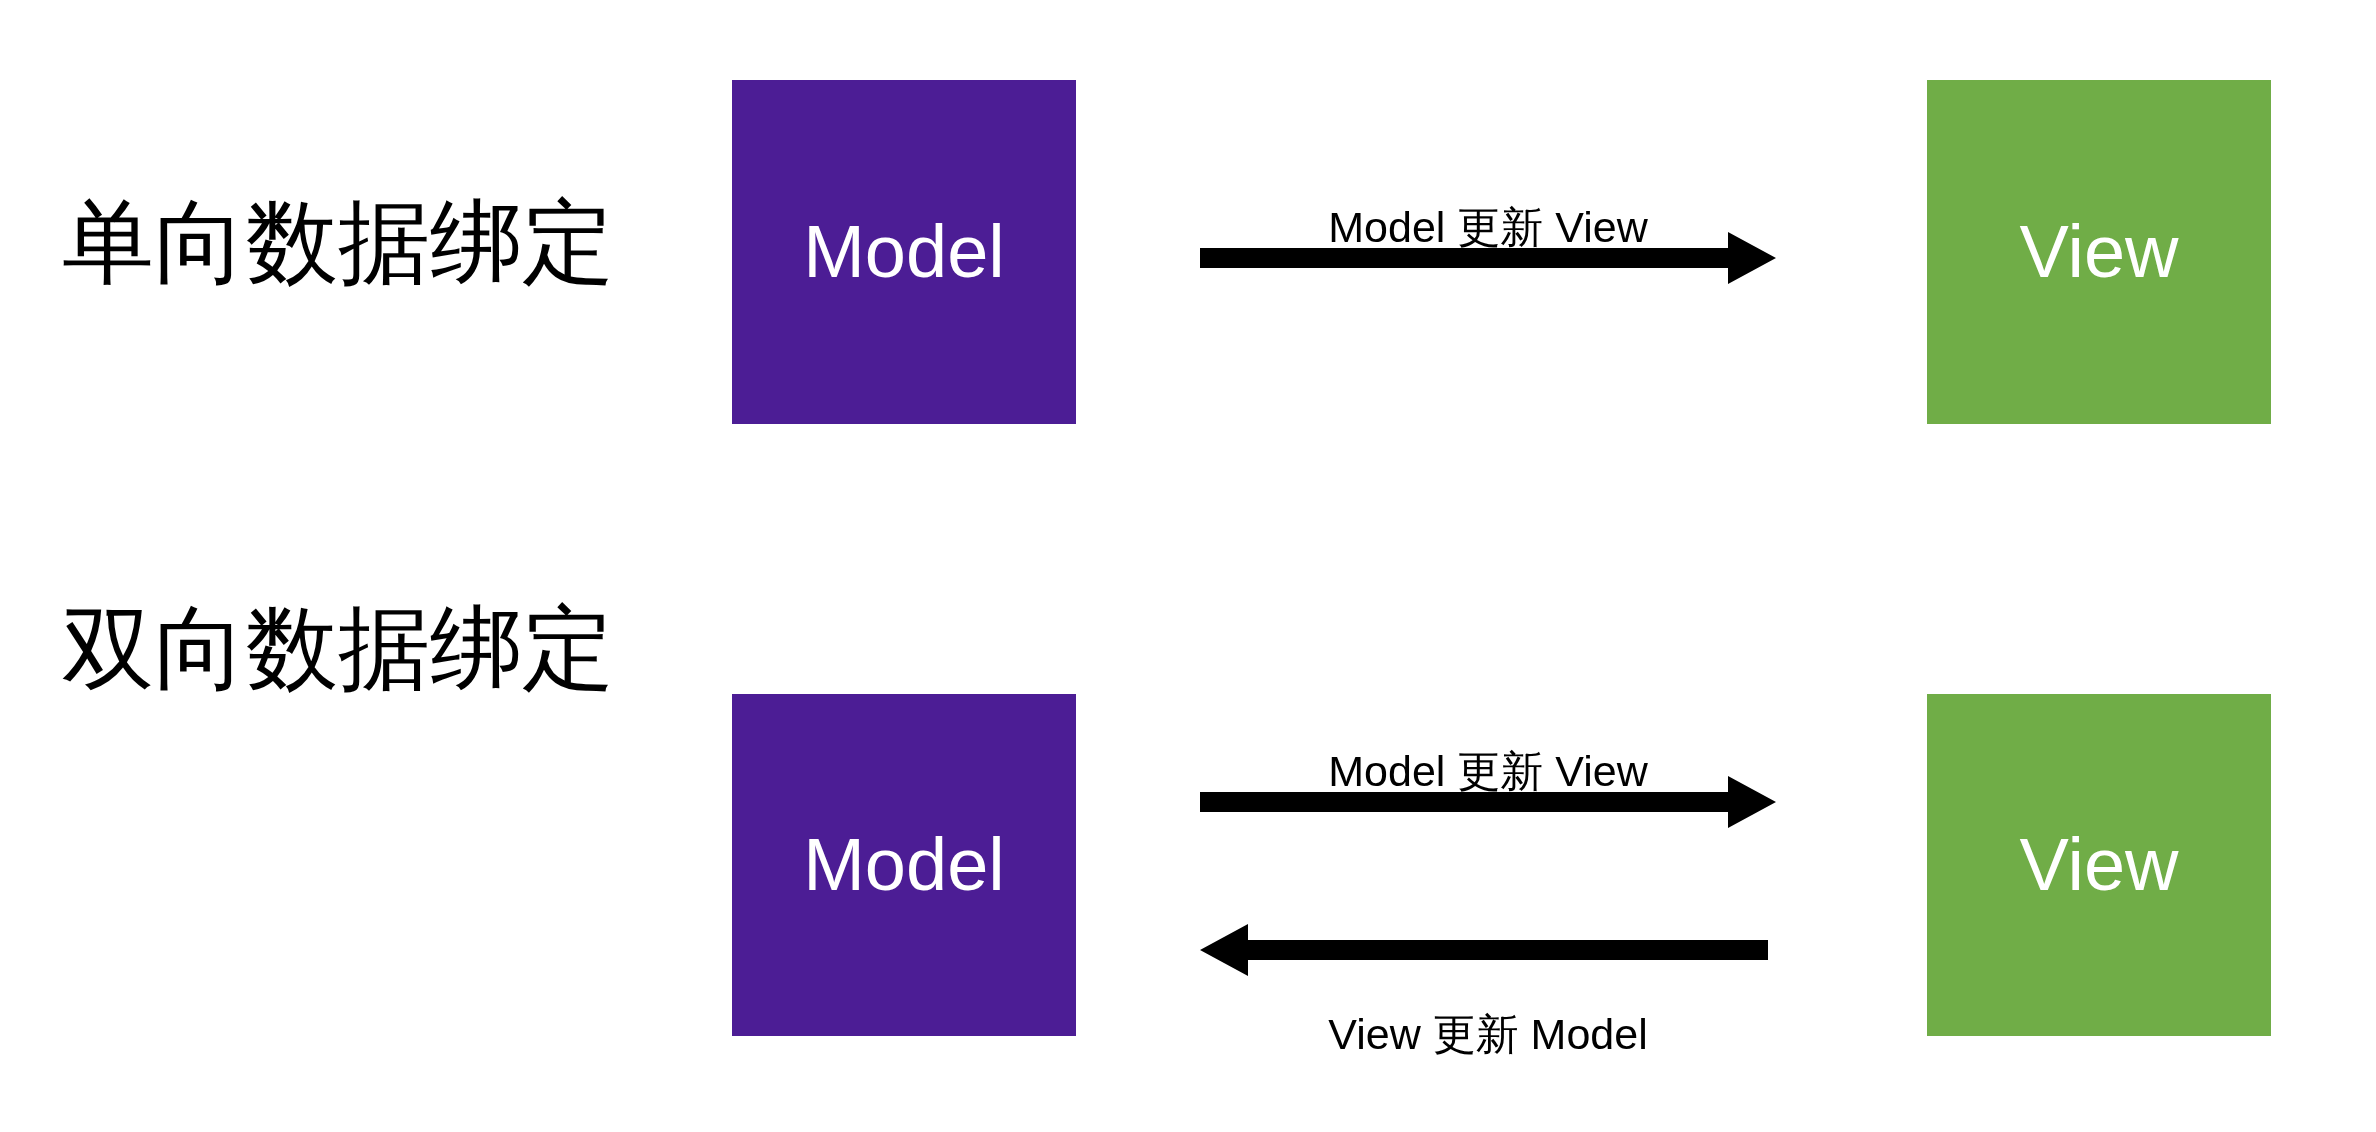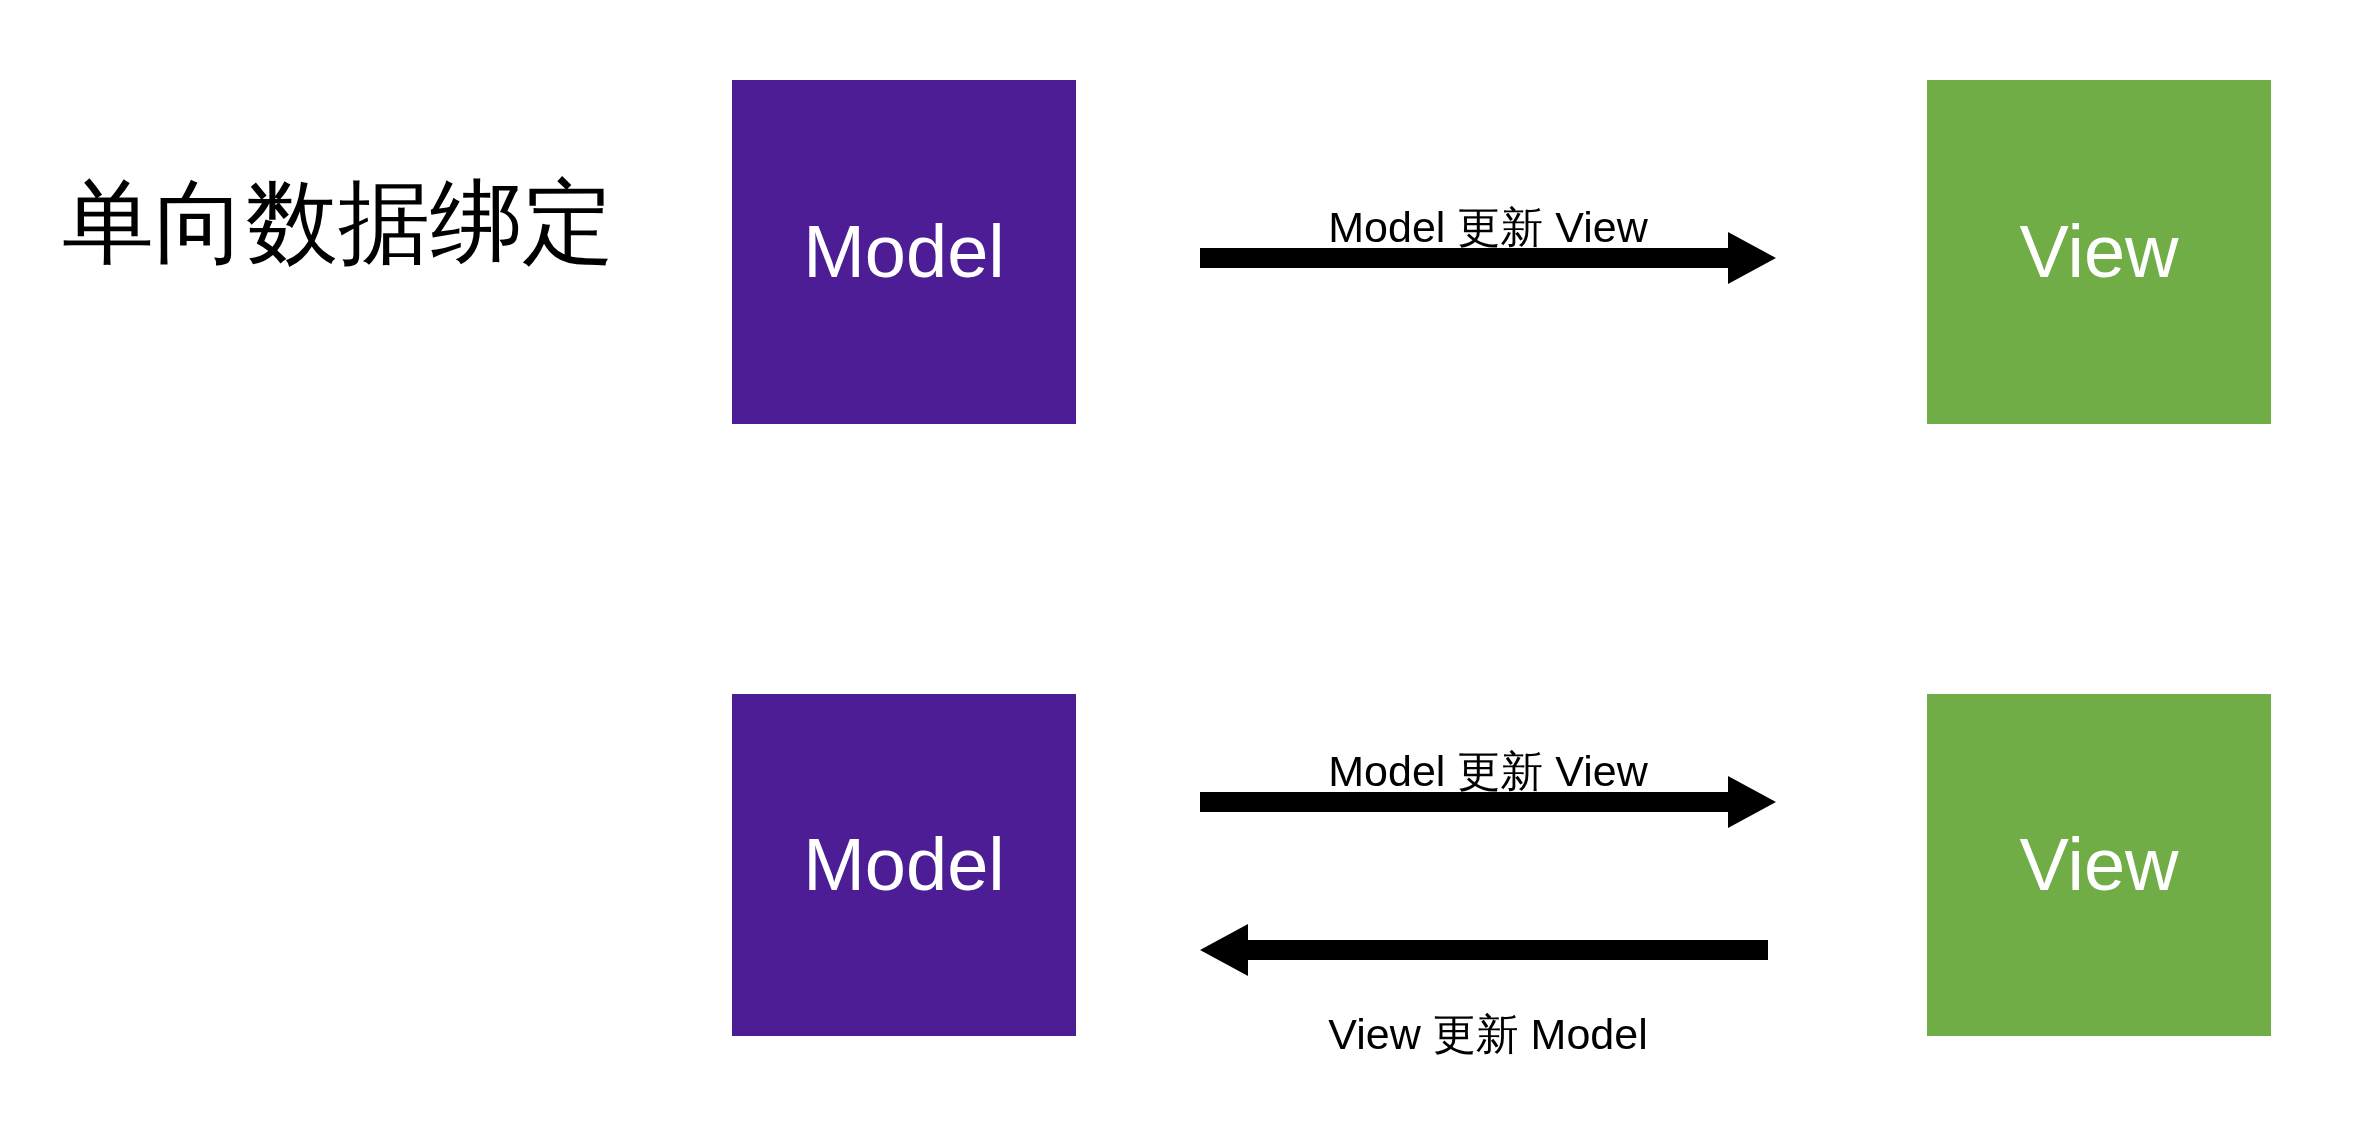--- a/index.html
+++ b/index.html
@@ -22,20 +22,21 @@
   
   .row-label {
     position: absolute;
     color: #000000;
     font-family: "Liberation Sans", "DejaVu Sans", sans-serif;
     font-size: 92px;
     line-height: 1;
     font-weight: 400;
     white-space: nowrap;
     letter-spacing: 0px;
+    margin-top: 20px;
   }
   #label-row-1 { left: 62px;  top: 176px; }
   #label-row-2 { left: 62px;  top: 582px; }
 
   
   .node-box {
     position: absolute;
     display: flex;
     align-items: center;
     justify-content: center;
@@ -93,20 +94,21 @@
   <div class="node-box node-view" id="box-view-1">
     <span>View</span>
   </div>
 
   <div class="arrow-caption" id="caption-1">Model 更新 View</div>
 
   <svg class="arrow-svg" id="arrow-1" width="576" height="60" viewBox="0 0 576 60">
     <polygon points="0,20 528,20 528,4 576,30 528,56 528,40 0,40" fill="#000000"></polygon>
   </svg>
 
+  <div class="row-label" id="label-row-2">双向数据绑定</div>
 
   <div class="node-box node-model" id="box-model-2">
     <span>Model</span>
   </div>
 
   <div class="node-box node-view" id="box-view-2">
     <span>View</span>
   </div>
 
   <div class="arrow-caption" id="caption-2">Model 更新 View</div>

